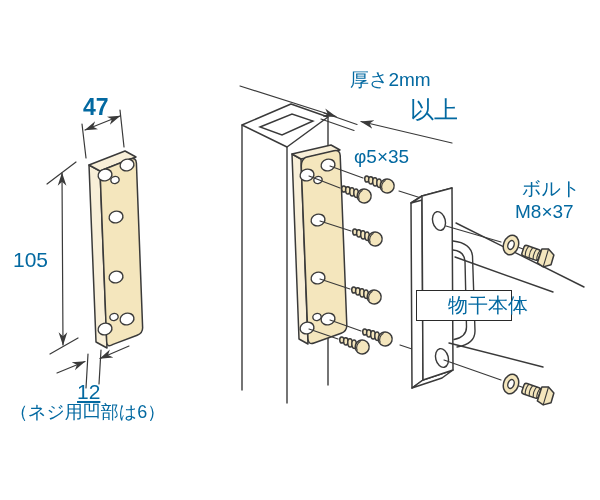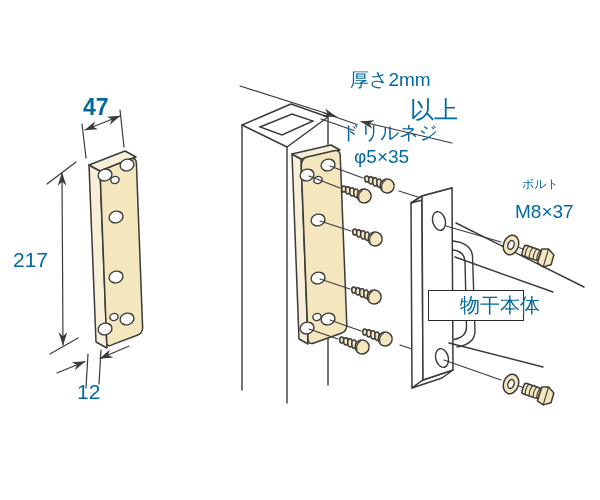--- a/index.html
+++ b/index.html
@@ -174,29 +174,29 @@
     <g>
       <use href="#washer" transform="translate(511,245) rotate(19)"></use>
       <use href="#bolt" transform="translate(523,250) rotate(19)"></use>
       <use href="#washer" transform="translate(511,384) rotate(19)"></use>
       <use href="#bolt" transform="translate(523,388) rotate(19)"></use>
     </g>
   </g>
 </svg>
 
   <div class="lbl" style="left:83px;top:95px;font-size:23px;font-weight:bold;">47</div>
-  <div class="lbl" style="left:13px;top:249px;font-size:21px;">217</div>
-  <div class="lbl" style="left:77px;top:381px;font-size:21px;">12</div>
+  <div class="lbl" style="left:13px;top:249px;font-size:21px;">105</div>
+  <div class="lbl" style="left:77px;top:381px;font-size:21px;text-decoration:underline;">12</div>
+  <div class="lbl" style="left:10px;top:403px;font-size:18px;">（ネジ用凹部は6）</div>
 
   <div class="lbl" style="left:350px;top:70px;font-size:19px;">厚さ2mm</div>
   <div class="lbl" style="left:410px;top:97px;font-size:24px;">以上</div>
 
-  <div class="lbl" style="left:341px;top:123px;font-size:19px;">ドリルネジ</div>
   <div class="lbl" style="left:354px;top:147px;font-size:19px;">φ5×35</div>
 
-  <div class="lbl" style="left:522px;top:179px;font-size:12px;font-family:Liberation Mono, monospace;">ボルト</div>
+  <div class="lbl" style="left:522px;top:179px;font-size:19px;">ボルト</div>
   <div class="lbl" style="left:515px;top:202px;font-size:19px;">M8×37</div>
 
-  <div id="body-label-box" style="left:428px;top:290px;width:96px;height:31px;padding-left:48px;">
+  <div id="body-label-box" style="left:416px;top:290px;width:96px;height:31px;padding-left:48px;">
     <span class="lbl" style="position:static;font-size:20px;">物干本体</span>
   </div>
 
 </div>
 
 </body></html>

